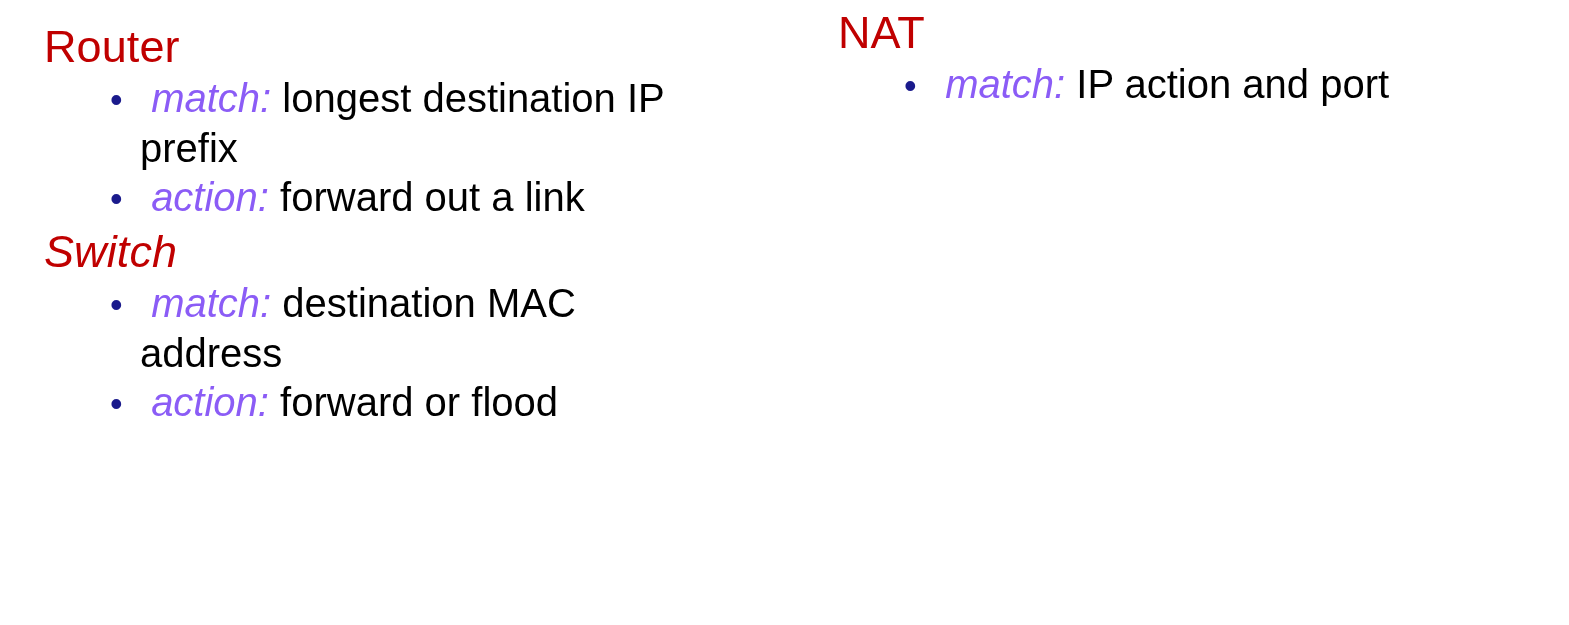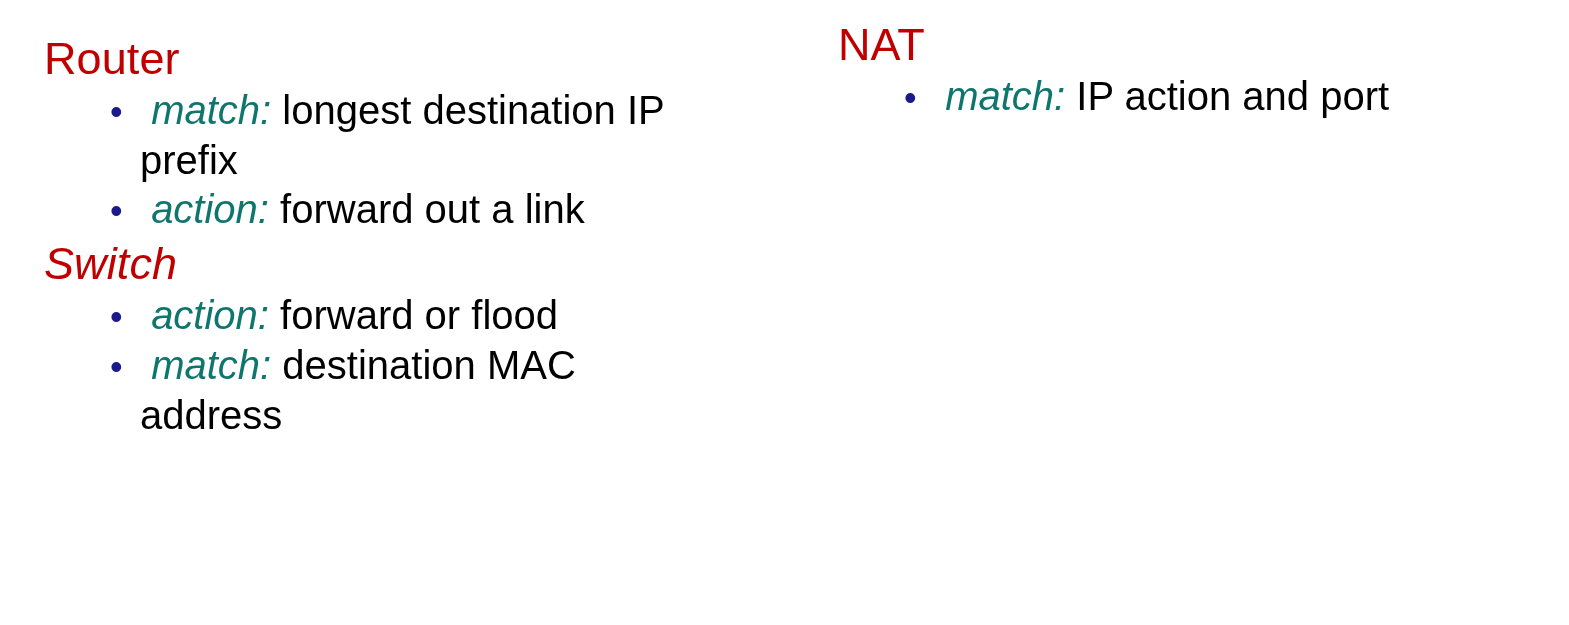--- a/index.html
+++ b/index.html
@@ -18,21 +18,21 @@
 
   .slide {
     position: relative;
     width: 1569px;
     height: 625px;
     background: #ffffff;
   }
 
   .column {
     position: absolute;
-    top: 18px;
+    top: 6px;
   }
   .column-left  { left: 44px;  width: 760px; }
   .column-right { left: 838px; width: 731px; }
 
   
   .section { margin: 0; }
 
   .section-title {
     color: #c00000;
     font-size: 45px;
@@ -60,21 +60,21 @@
     content: "\2022";
     color: #1a1a8c;
     font-size: 36px;
     display: inline-block;
     width: 30px;
     text-indent: 0;
     vertical-align: baseline;
   }
 
   .label {
-    color: #0f766e;
+    color: #8b5cf6;
     font-style: italic;
   }
 
   .bullet-text { color: #000000; }
 
   
   .colon-plain {
     color: #000000;
     font-style: normal;
   }
@@ -104,24 +104,24 @@
         <li class="bullet">
           <span class="label">action:</span><span class="bullet-text"> forward out a link</span>
         </li>
       </ul>
     </div>
 
     <div class="section">
       <div class="section-title title-switch">Switch</div>
       <ul class="bullets">
         <li class="bullet">
-          <span class="label">action:</span><span class="bullet-text"> forward or flood</span>
+          <span class="label">match:</span><span class="bullet-text"> destination MAC address</span>
         </li>
         <li class="bullet">
-          <span class="label">match:</span><span class="bullet-text"> destination MAC address</span>
+          <span class="label">action:</span><span class="bullet-text"> forward or flood</span>
         </li>
       </ul>
     </div>
 
   </div>
 
   <div class="column column-right">
 
 
     <div class="section">

